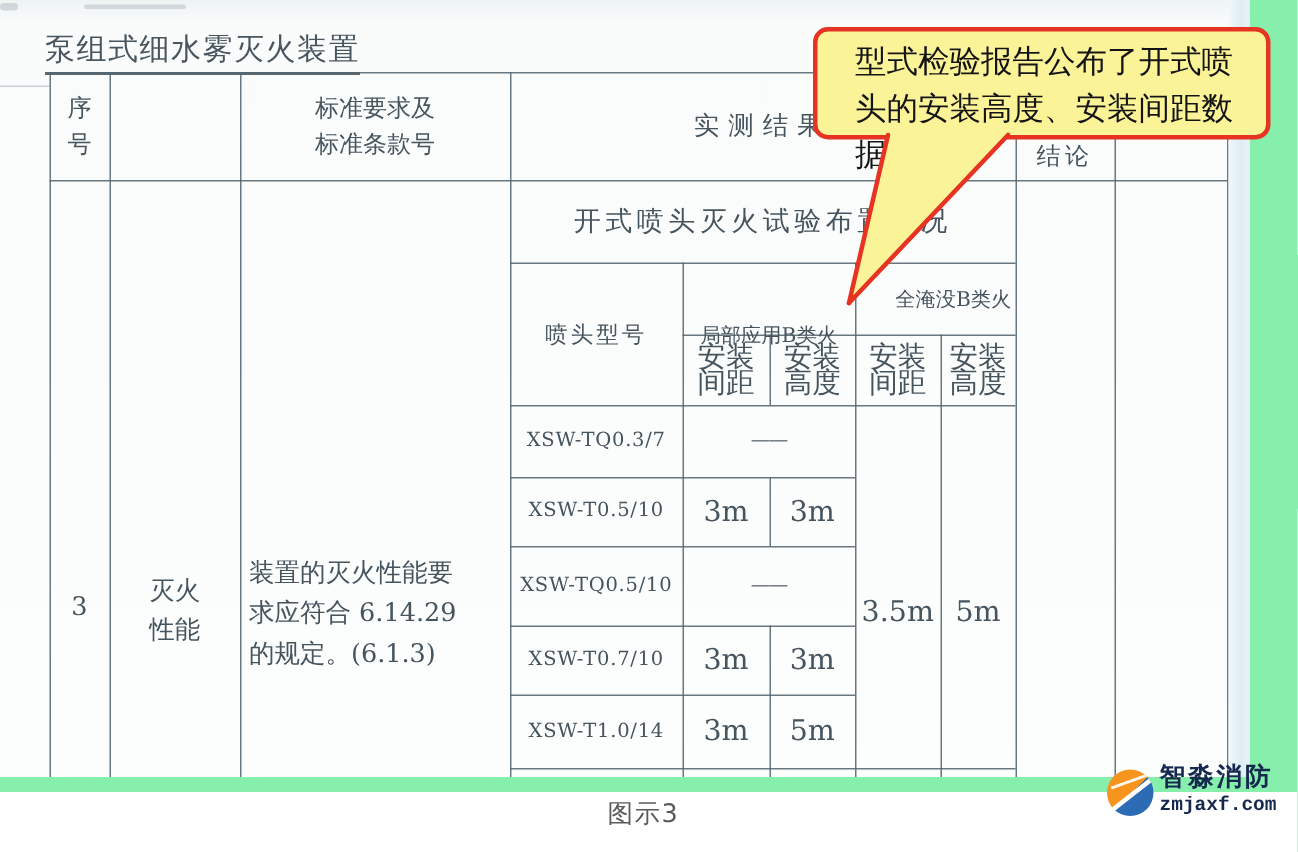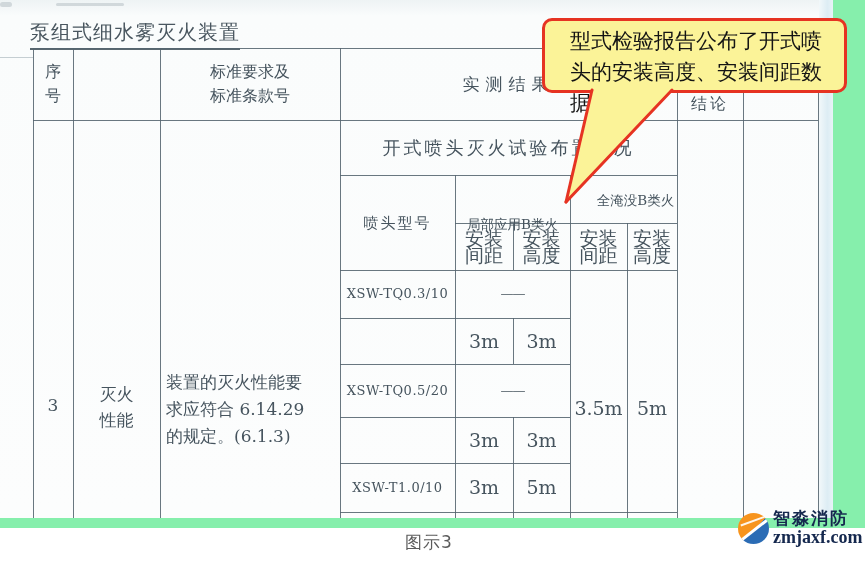--- a/index.html
+++ b/index.html
@@ -39,21 +39,21 @@
            font-size:17px;color:#5b5b5b;letter-spacing:1px;}
   .logo{position:absolute;left:738px;top:508px;display:flex;align-items:flex-start;z-index:5;}
   .logo-mark{width:31px;height:31px;border-radius:50%;margin-top:5px;position:relative;overflow:hidden;
              background:linear-gradient(135deg,var(--logo-orange) 0 52%,var(--logo-blue) 52% 100%);}
   .logo-mark::after{content:"";position:absolute;left:-5px;top:15px;width:44px;height:3px;
              background:#ffffff;transform:rotate(-38deg);}
   .logo-mark::before{content:"";position:absolute;left:2px;top:7px;width:26px;height:2px;
              background:#ffffff;transform:rotate(-20deg);opacity:.9;}
   .logo-text{margin-left:4px;font-family:"DejaVu Sans",sans-serif;color:var(--navy);}
   .logo-name{font-size:17px;font-weight:bold;letter-spacing:2px;line-height:21px;}
-  .logo-url{font-size:18px;font-weight:bold;font-family:Liberation Serif, serif;line-height:16px;}
+  .logo-url{font-size:13px;font-weight:bold;font-family:Liberation Mono, monospace;line-height:16px;}
 </style>
 </head>
 <body>
 
 <div class="screen">
   <div class="paper">
 
     <div class="smudge" style="left:0;top:2px;width:12px;height:5px;"></div>
     <div class="smudge" style="left:56px;top:3px;width:68px;height:3px;"></div>
     <div class="stub" style="left:0;top:57px;width:33px;height:1px;"></div>
@@ -99,29 +99,31 @@
     <div class="cell f14" style="left:582px;top:177px;width:107px;height:45px;">全淹没B类火</div>
     <div class="cell f13" style="left:455px;top:224px;width:58px;height:45px;">安装
 间距</div>
     <div class="cell f13" style="left:513px;top:224px;width:57px;height:45px;">安装
 高度</div>
     <div class="cell f13" style="left:570px;top:224px;width:57px;height:45px;">安装
 间距</div>
     <div class="cell f13" style="left:627px;top:224px;width:50px;height:45px;">安装
 高度</div>
 
-    <div class="cell mono-model" style="left:340px;top:271px;width:115px;height:46px;">XSW-TQ0.3/10</div>
+    <div class="cell mono-model" style="left:340px;top:271px;width:115px;height:46px;">XSW-TQ0.3/7</div>
     <div class="cell dash" style="left:455px;top:271px;width:115px;height:46px;">——</div>
+    <div class="cell mono-model" style="left:340px;top:318px;width:115px;height:46px;">XSW-T0.5/10</div>
     <div class="cell f13" style="left:455px;top:318px;width:58px;height:46px;">3m</div>
     <div class="cell f13" style="left:513px;top:318px;width:57px;height:46px;">3m</div>
-    <div class="cell mono-model" style="left:340px;top:364px;width:115px;height:53px;">XSW-TQ0.5/20</div>
+    <div class="cell mono-model" style="left:340px;top:364px;width:115px;height:53px;">XSW-TQ0.5/10</div>
     <div class="cell dash" style="left:455px;top:364px;width:115px;height:53px;">——</div>
+    <div class="cell mono-model" style="left:340px;top:417px;width:115px;height:46px;">XSW-T0.7/10</div>
     <div class="cell f13" style="left:455px;top:417px;width:58px;height:46px;">3m</div>
     <div class="cell f13" style="left:513px;top:417px;width:57px;height:46px;">3m</div>
-    <div class="cell mono-model" style="left:340px;top:463px;width:115px;height:49px;">XSW-T1.0/10</div>
+    <div class="cell mono-model" style="left:340px;top:463px;width:115px;height:49px;">XSW-T1.0/14</div>
     <div class="cell f13" style="left:455px;top:463px;width:58px;height:49px;">3m</div>
     <div class="cell f13" style="left:513px;top:463px;width:57px;height:49px;">5m</div>
 
     <div class="cell f13" style="left:570px;top:394px;width:57px;height:28px;">3.5m</div>
     <div class="cell f13" style="left:627px;top:394px;width:50px;height:28px;">5m</div>
 
     <div class="cell" style="left:33px;top:390px;width:40px;height:30px;font-size:17px;">3</div>
     <div class="cell" style="left:73px;top:378px;width:87px;height:58px;font-size:17px;line-height:26px;">灭火
 性能</div>
     <div class="cell" style="left:166px;top:364px;width:172px;height:90px;font-size:17px;line-height:27px;justify-content:flex-start;text-align:left;">装置的灭火性能要

